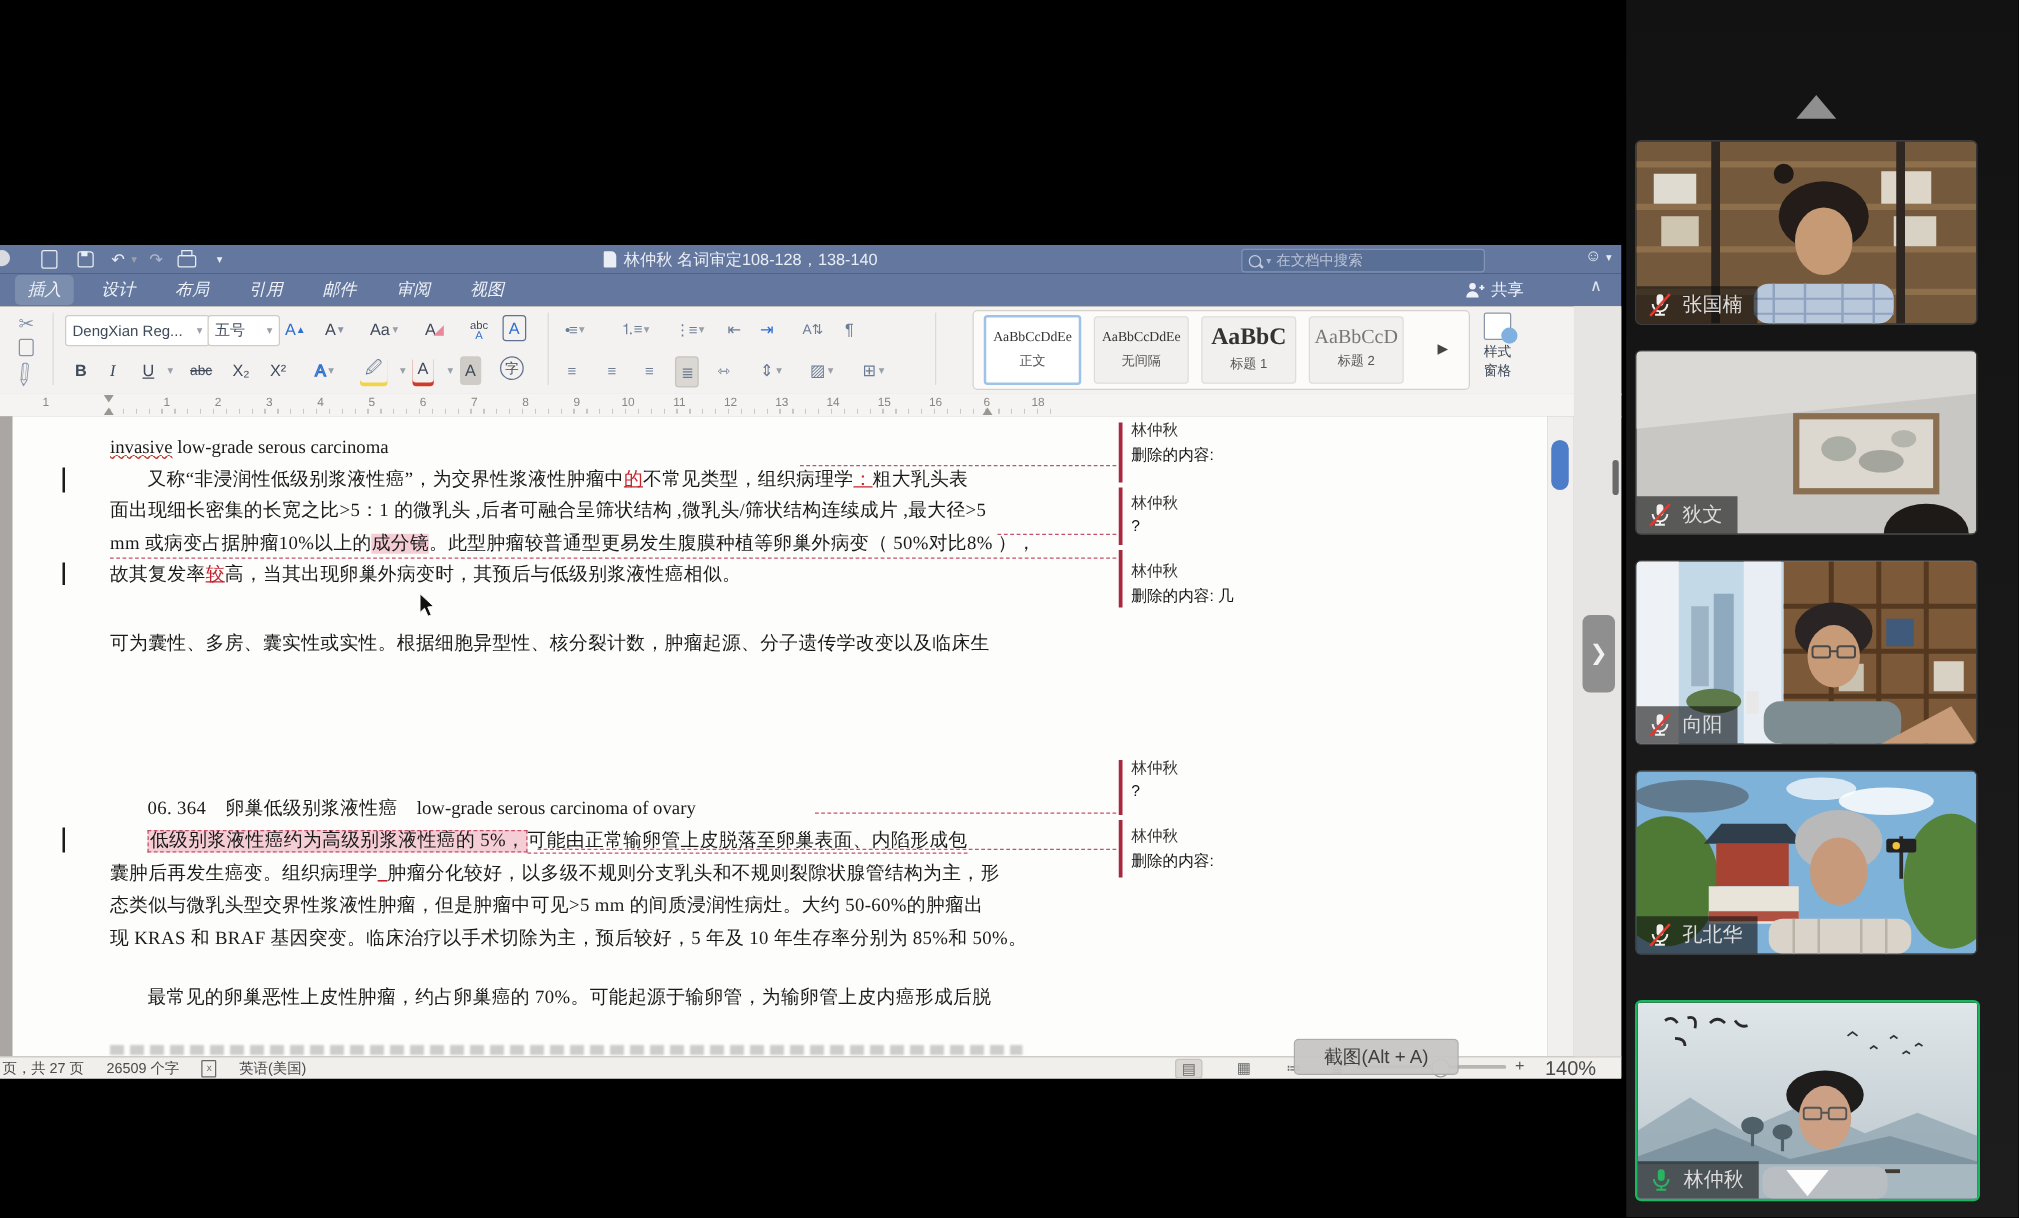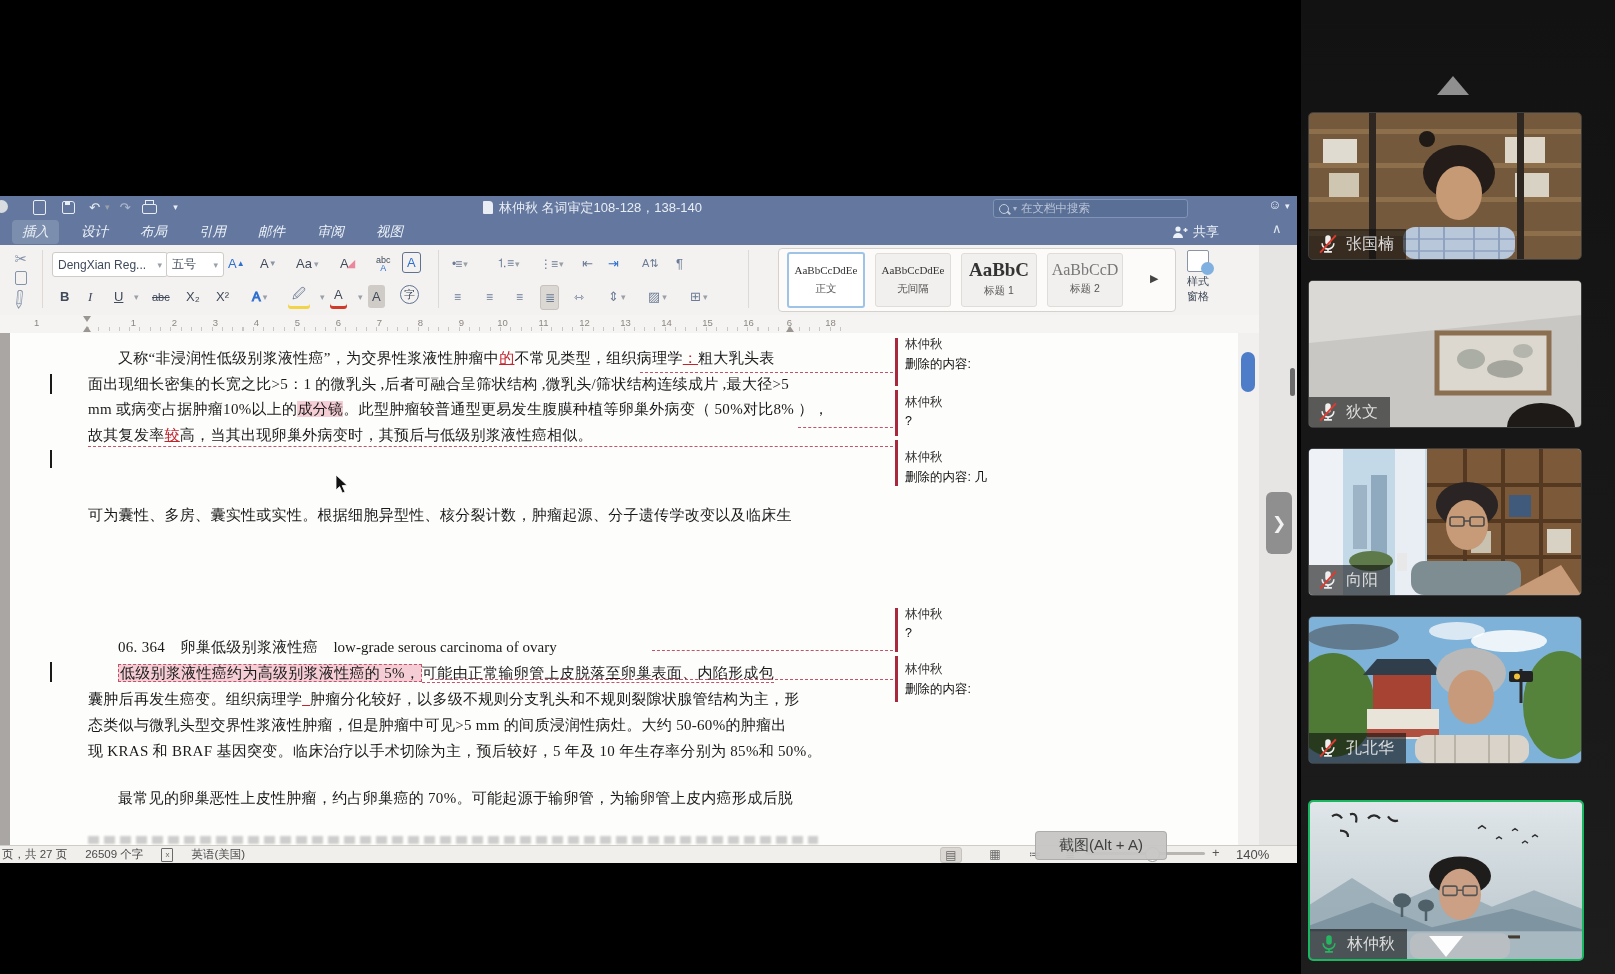--- a/index.html
+++ b/index.html
@@ -105,21 +105,21 @@
   .c-body{font-size:12.5px;color:#111;margin-top:3px;}
   
   .statusbar{position:absolute;left:0;top:845px;width:1297px;height:17px;background:#f1efec;border-top:1px solid #cfccc8;
     display:flex;align-items:center;font-size:11.5px;color:#4a4a4a;}
   .st-item{margin-left:18px;}
   .proof{width:10px;height:12px;border:1px solid #6a6a6a;border-radius:1px;font-size:8px;text-align:center;line-height:11px;color:#6a6a6a;}
   .viewic{position:absolute;top:847px;font-size:12px;color:#6a6a6a;width:20px;text-align:center;border-radius:3px;}
   .slider-track{position:absolute;left:1085px;top:852px;width:120px;height:3px;background:#b9b6b2;border-radius:2px;}
   .slider-knob{position:absolute;left:1145px;top:846.5px;width:13px;height:13px;border-radius:50%;background:#fdfdfd;border:1px solid #9a9a9a;}
   .zoomsign{position:absolute;top:845px;font-size:13px;color:#555;}
-  .zoomtxt{position:absolute;left:1236px;top:847px;font-size:13px;color:#4a4a4a;}
+  .zoomtxt{position:absolute;left:1236px;top:847px;font-size:16px;color:#4a4a4a;}
   .tooltip{position:absolute;left:1035px;top:831px;width:130px;height:27px;background:rgba(198,197,196,.95);
     border:1px solid rgba(120,120,120,.35);border-radius:4px;display:flex;align-items:center;justify-content:center;
     font-size:15px;color:#3f3f3f;z-index:30;}
   
   .cursor{position:absolute;left:335px;top:474px;z-index:40;}
   
   .sidebar{position:absolute;left:1301px;top:0;width:314px;height:974px;background:linear-gradient(180deg,#121212,#1d1d1d);}
   .scroll-up{position:absolute;left:1437px;top:76px;width:0;height:0;border-left:16px solid transparent;border-right:16px solid transparent;border-bottom:19px solid #8f8f8f;}
   .tile{position:absolute;left:1308px;width:272px;height:146px;border:1px solid #3e3e3e;border-radius:5px;overflow:hidden;background:#222;}
   .tile.speaking{border:2px solid #18b860;}
@@ -334,20 +334,23 @@
   <div class="docarea"></div>
   <div class="page"></div>
   <div class="rightstrip"></div>
   <div class="scrolltrack"></div>
   <div class="scrollthumb"></div>
   <div class="panebtn">❯</div>
   <div class="minipill"></div>
 
   <div class="para p0">
 
+  <div class="dl">
+      
+    <span class="en sq">invasive</span><span class="en"> low-grade serous carcinoma</span></div>
       <div class="dl ind">
       
     <span class="n">又称“非浸润性低级别浆液性癌”，为交界性浆液性肿瘤中</span><span class="r">的</span><span class="n">不常见类型，组织病理学</span><span class="r">：</span><span class="n">粗大乳头表</span></div>
       <div class="dl">
       
     <span class="n">面出现细长密集的长宽之比&gt;5：1 的微乳头 ,后者可融合呈筛状结构 ,微乳头/筛状结构连续成片 ,最大径&gt;5</span></div>
       <div class="dl">
       
     <span class="n">mm 或病变占据肿瘤10%以上的</span><span class="hl">成分镜</span><span class="n">。此型肿瘤较普通型更易发生腹膜种植等卵巢外病变（ 50%对比8% ），</span></div>
       <div class="dl">

